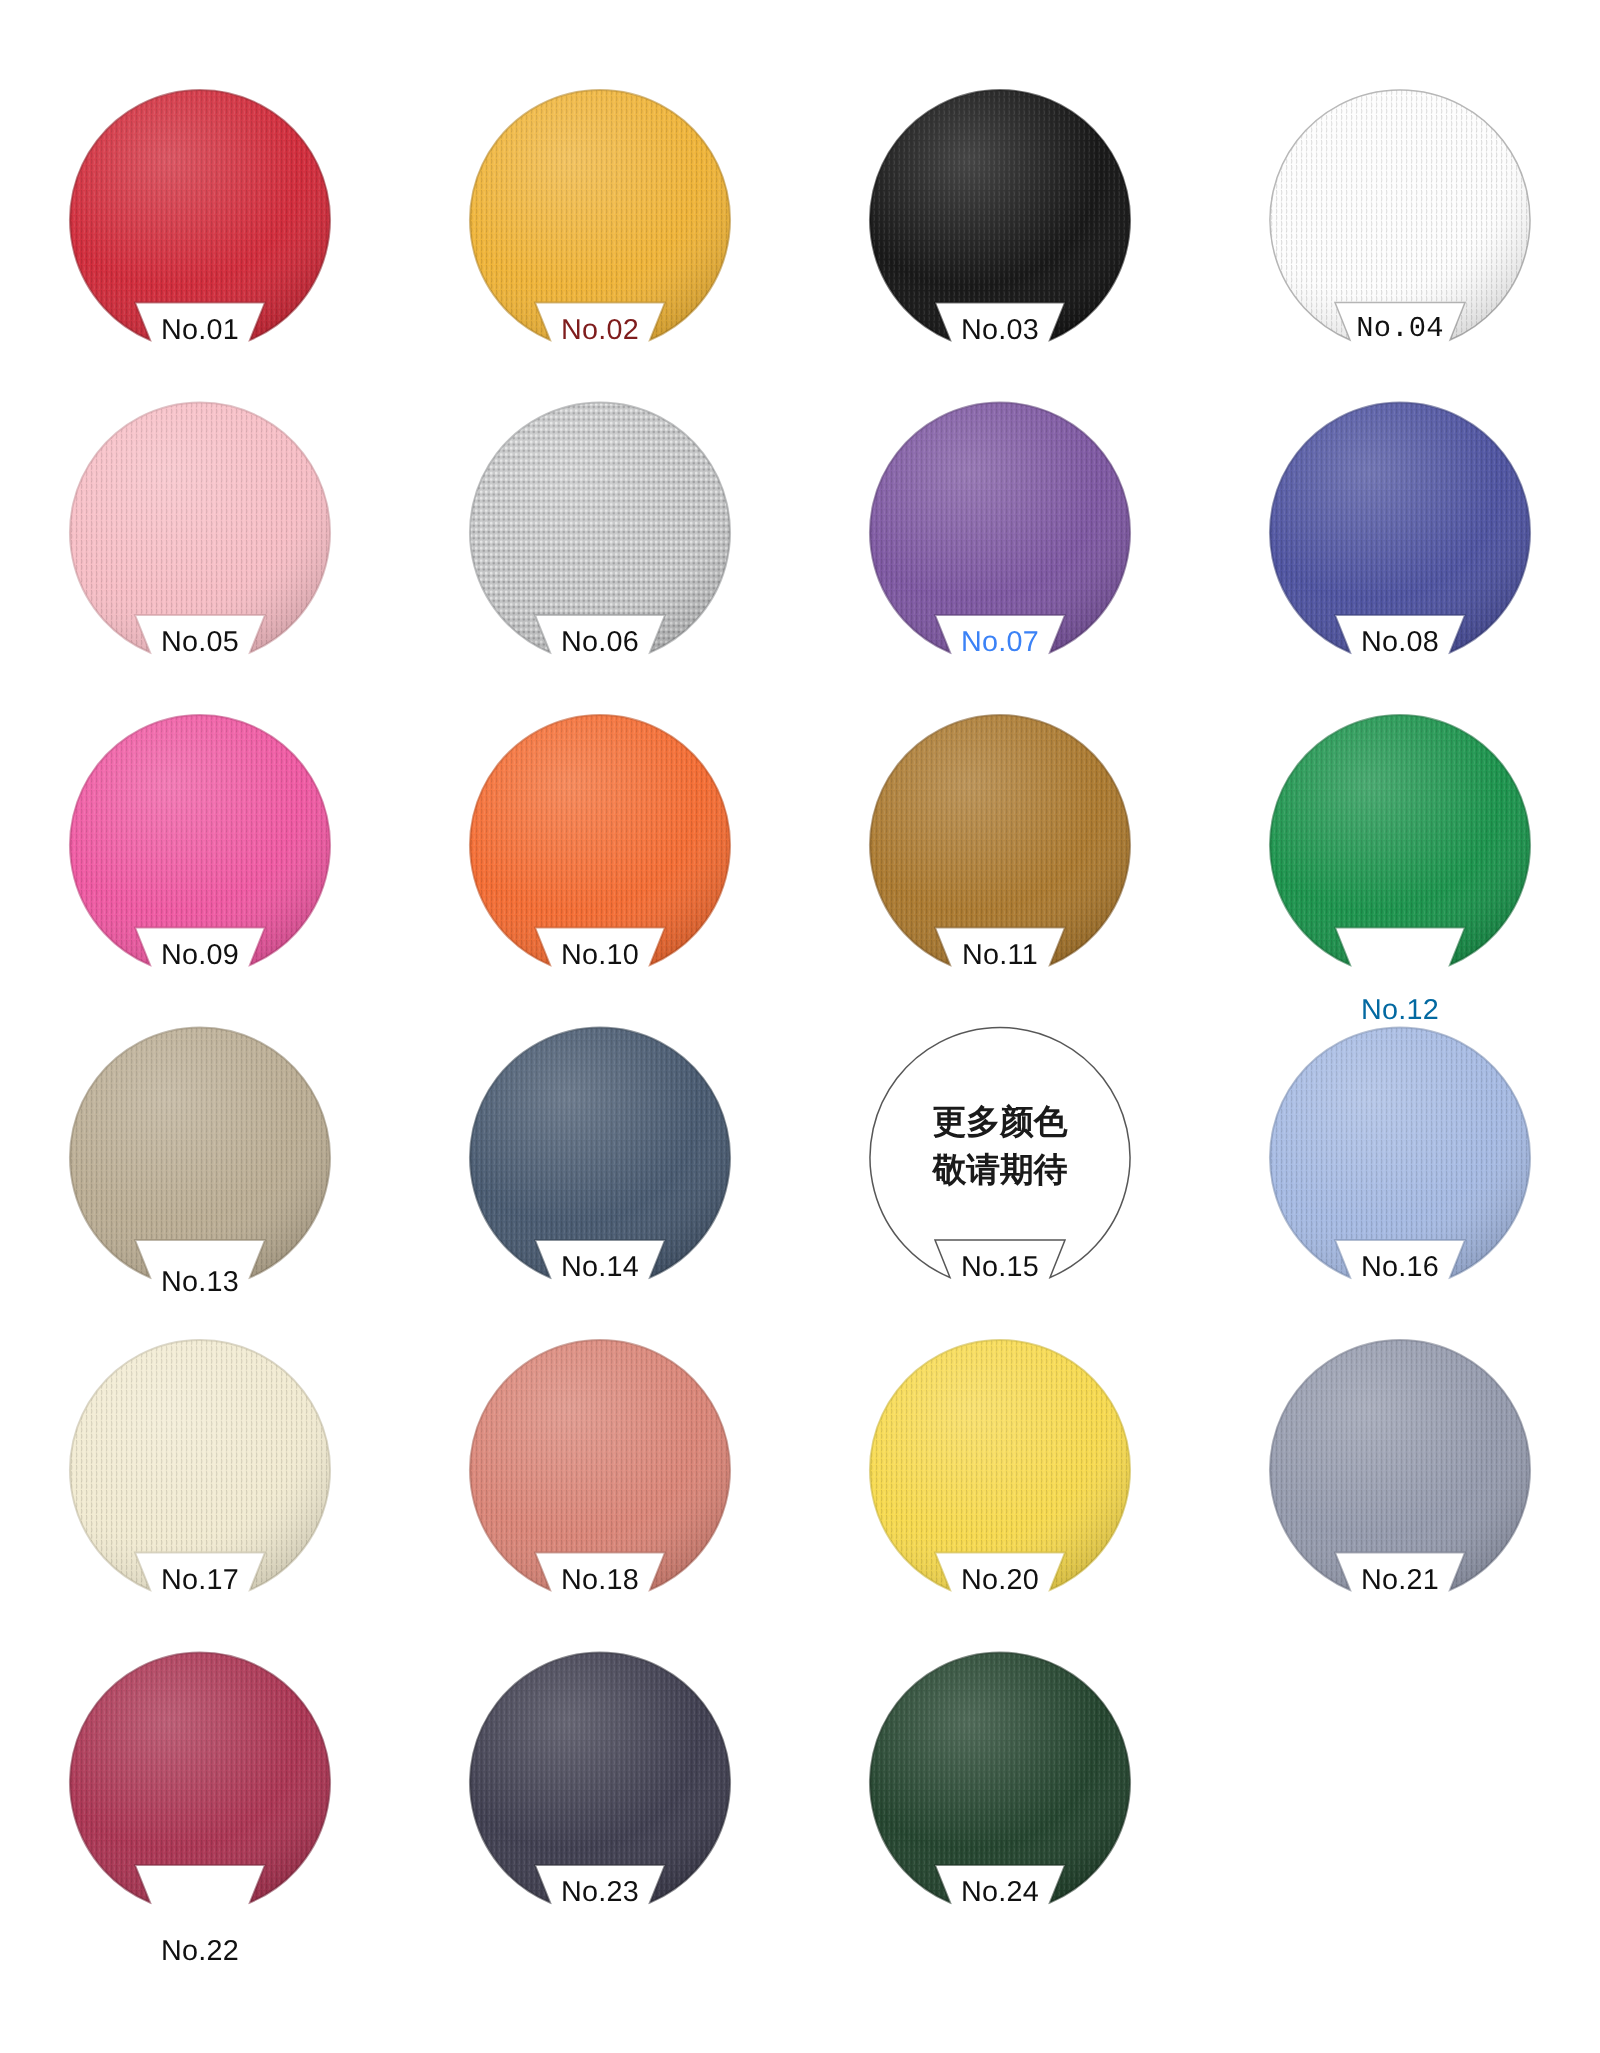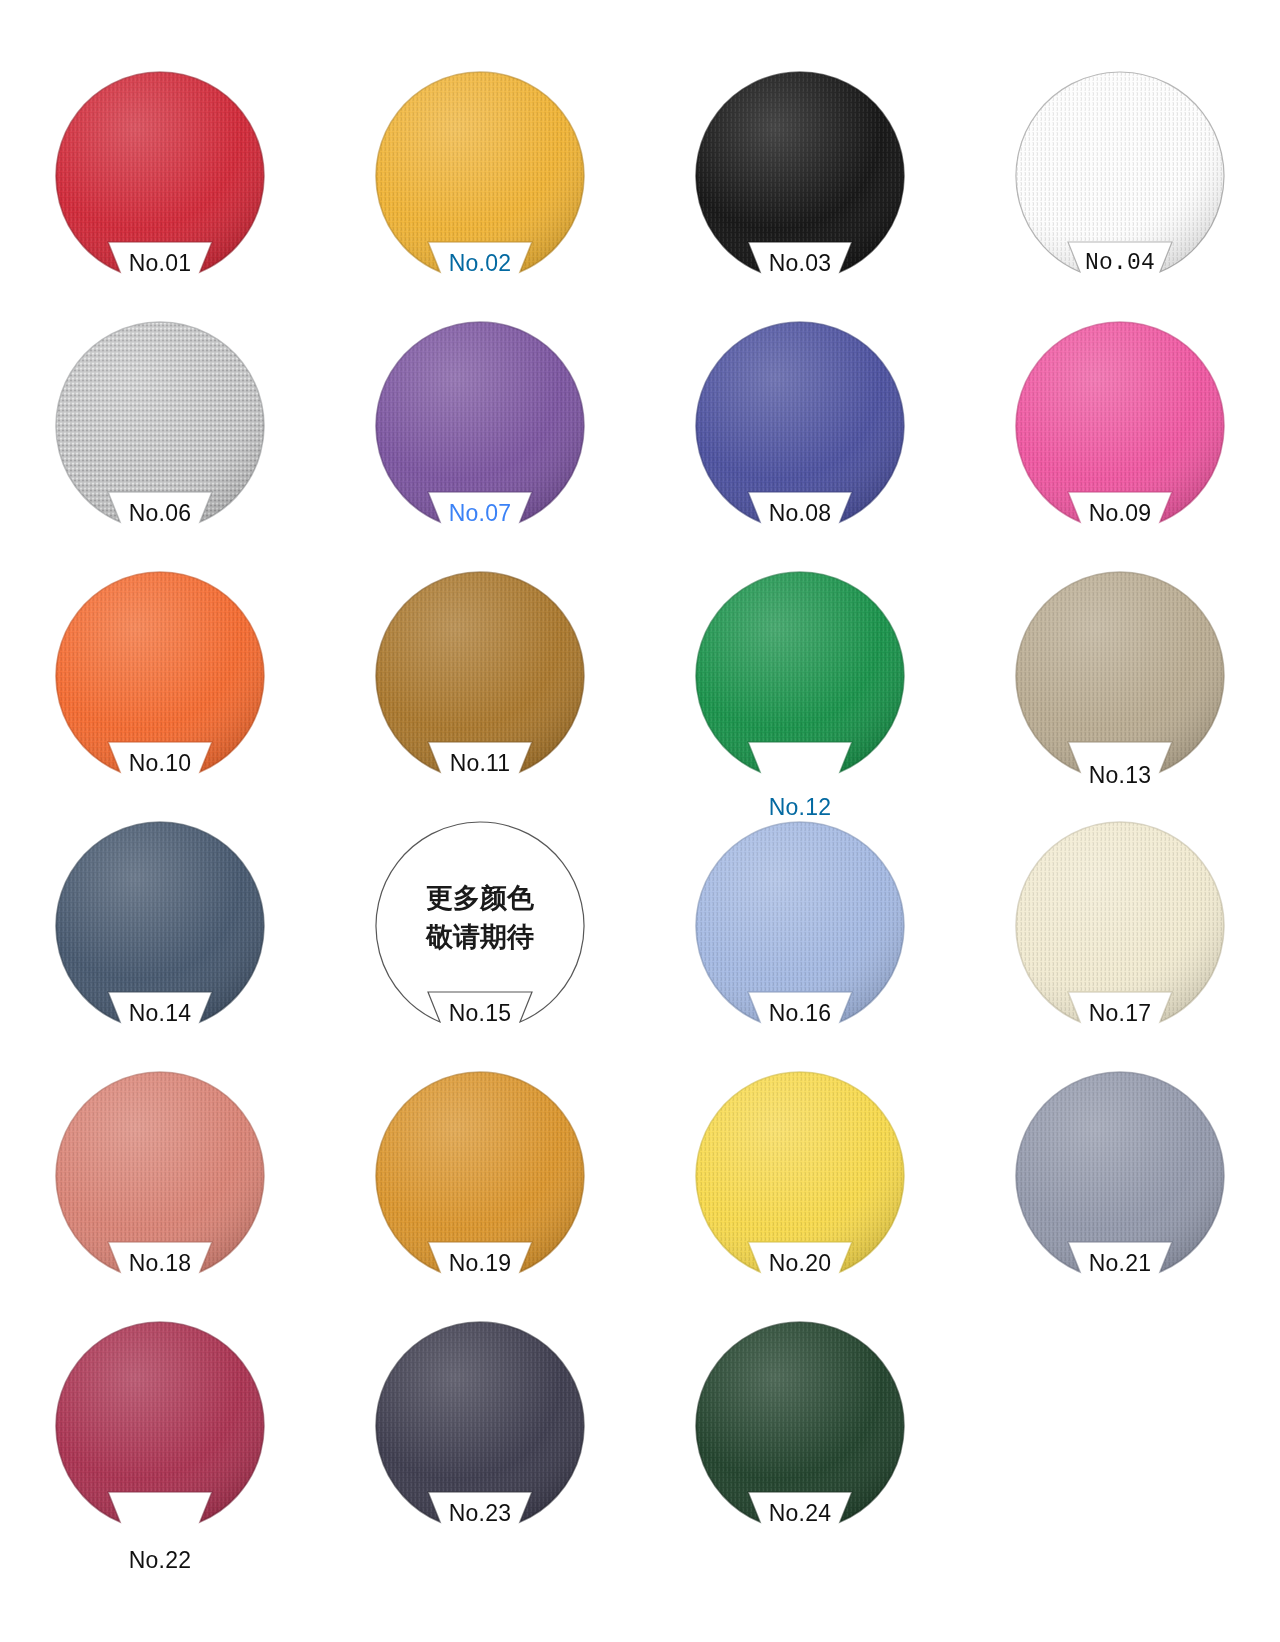--- a/index.html
+++ b/index.html
@@ -122,21 +122,21 @@
             <radialGradient id="shade1" cx="38%" cy="28%" r="82%">
               <stop offset="0%" stop-color="rgba(255,255,255,0.22)"></stop>
               <stop offset="62%" stop-color="rgba(255,255,255,0.03)"></stop>
               <stop offset="100%" stop-color="rgba(0,0,0,0.17)"></stop>
             </radialGradient>
           </defs>
           <path d="M 64 200 A 104 104 0 1 1 144 200 L 156 170 L 52 170 Z" fill="url(#knit1)" stroke="#b07f1c" stroke-width="1.6" stroke-opacity="0.55"></path>
           <path d="M 64 200 A 104 104 0 1 1 144 200 L 156 170 L 52 170 Z" fill="url(#shade1)"></path>
         </svg>
       </div>
-      <div class="swatch-label" style="color: #0369a1;">No.02</div>
+      <div class="swatch-label" style="color: #7f1d1d;">No.02</div>
     </div>
     <div class="swatch-cell">
       <div class="swatch-disc">
         <svg viewBox="0 0 208 208">
           <defs>
             <pattern id="knit2" width="4" height="5" patternUnits="userSpaceOnUse">
               <rect width="4" height="5" fill="#111111"></rect>
               <path d="M1 0 q1 2 0 4" stroke="rgba(0,0,0,0.16)" stroke-width="0.75" fill="none"></path>
               <path d="M3 1 q1 2 0 4" stroke="rgba(255,255,255,0.13)" stroke-width="0.75" fill="none"></path>
             </pattern>
@@ -165,20 +165,41 @@
               <stop offset="0%" stop-color="rgba(255,255,255,0.22)"></stop>
               <stop offset="62%" stop-color="rgba(255,255,255,0.03)"></stop>
               <stop offset="100%" stop-color="rgba(0,0,0,0.17)"></stop>
             </radialGradient>
           </defs>
           <path d="M 64 200 A 104 104 0 1 1 144 200 L 156 170 L 52 170 Z" fill="url(#knit3)" stroke="#a8a8a8" stroke-width="1.2" stroke-opacity="0.85"></path>
           <path d="M 64 200 A 104 104 0 1 1 144 200 L 156 170 L 52 170 Z" fill="url(#shade3)"></path>
         </svg>
       </div>
       <div class="swatch-label" style="color: rgb(17, 17, 17); font-family: Liberation Mono, monospace;">No.04</div>
+    </div>
+    <div class="swatch-cell">
+      <div class="swatch-disc">
+        <svg viewBox="0 0 208 208">
+          <defs>
+            <pattern id="knit4" width="4" height="5" patternUnits="userSpaceOnUse">
+              <rect width="4" height="5" fill="#f7bcc4"></rect>
+              <path d="M1 0 q1 2 0 4" stroke="rgba(0,0,0,0.16)" stroke-width="0.75" fill="none"></path>
+              <path d="M3 1 q1 2 0 4" stroke="rgba(255,255,255,0.13)" stroke-width="0.75" fill="none"></path>
+            </pattern>
+            <radialGradient id="shade4" cx="38%" cy="28%" r="82%">
+              <stop offset="0%" stop-color="rgba(255,255,255,0.22)"></stop>
+              <stop offset="62%" stop-color="rgba(255,255,255,0.03)"></stop>
+              <stop offset="100%" stop-color="rgba(0,0,0,0.17)"></stop>
+            </radialGradient>
+          </defs>
+          <path d="M 64 200 A 104 104 0 1 1 144 200 L 156 170 L 52 170 Z" fill="url(#knit4)" stroke="#c78f98" stroke-width="1.6" stroke-opacity="0.55"></path>
+          <path d="M 64 200 A 104 104 0 1 1 144 200 L 156 170 L 52 170 Z" fill="url(#shade4)"></path>
+        </svg>
+      </div>
+      <div class="swatch-label" style="color: rgb(17, 17, 17);">No.05</div>
     </div>
     <div class="swatch-cell">
       <div class="swatch-disc">
         <svg viewBox="0 0 208 208">
           <defs>
             <pattern id="knit5" width="4" height="5" patternUnits="userSpaceOnUse">
               <rect width="4" height="5" fill="#c2c3c4"></rect>
               <circle cx="1" cy="1.5" r="1.1" fill="rgba(255,255,255,0.55)"></circle>
               <circle cx="3" cy="3.6" r="1.0" fill="rgba(60,60,62,0.30)"></circle>
             </pattern>
@@ -444,41 +465,20 @@
           <path d="M 64 200 A 104 104 0 1 1 144 200 L 156 170 L 52 170 Z" fill="url(#knit17)" stroke="#a55c50" stroke-width="1.6" stroke-opacity="0.55"></path>
           <path d="M 64 200 A 104 104 0 1 1 144 200 L 156 170 L 52 170 Z" fill="url(#shade17)"></path>
         </svg>
       </div>
       <div class="swatch-label" style="color: rgb(17, 17, 17);">No.18</div>
     </div>
     <div class="swatch-cell">
       <div class="swatch-disc">
         <svg viewBox="0 0 208 208">
           <defs>
-            <pattern id="knit18" width="4" height="5" patternUnits="userSpaceOnUse">
-              <rect width="4" height="5" fill="#da942a"></rect>
-              <path d="M1 0 q1 2 0 4" stroke="rgba(0,0,0,0.16)" stroke-width="0.75" fill="none"></path>
-              <path d="M3 1 q1 2 0 4" stroke="rgba(255,255,255,0.13)" stroke-width="0.75" fill="none"></path>
-            </pattern>
-            <radialGradient id="shade18" cx="38%" cy="28%" r="82%">
-              <stop offset="0%" stop-color="rgba(255,255,255,0.22)"></stop>
-              <stop offset="62%" stop-color="rgba(255,255,255,0.03)"></stop>
-              <stop offset="100%" stop-color="rgba(0,0,0,0.17)"></stop>
-            </radialGradient>
-          </defs>
-          <path d="M 64 200 A 104 104 0 1 1 144 200 L 156 170 L 52 170 Z" fill="url(#knit18)" stroke="#a36a16" stroke-width="1.6" stroke-opacity="0.55"></path>
-          <path d="M 64 200 A 104 104 0 1 1 144 200 L 156 170 L 52 170 Z" fill="url(#shade18)"></path>
-        </svg>
-      </div>
-      <div class="swatch-label" style="color: rgb(17, 17, 17);">No.19</div>
-    </div>
-    <div class="swatch-cell">
-      <div class="swatch-disc">
-        <svg viewBox="0 0 208 208">
-          <defs>
             <pattern id="knit19" width="4" height="5" patternUnits="userSpaceOnUse">
               <rect width="4" height="5" fill="#f7d94a"></rect>
               <path d="M1 0 q1 2 0 4" stroke="rgba(0,0,0,0.16)" stroke-width="0.75" fill="none"></path>
               <path d="M3 1 q1 2 0 4" stroke="rgba(255,255,255,0.13)" stroke-width="0.75" fill="none"></path>
             </pattern>
             <radialGradient id="shade19" cx="38%" cy="28%" r="82%">
               <stop offset="0%" stop-color="rgba(255,255,255,0.22)"></stop>
               <stop offset="62%" stop-color="rgba(255,255,255,0.03)"></stop>
               <stop offset="100%" stop-color="rgba(0,0,0,0.17)"></stop>
             </radialGradient>

